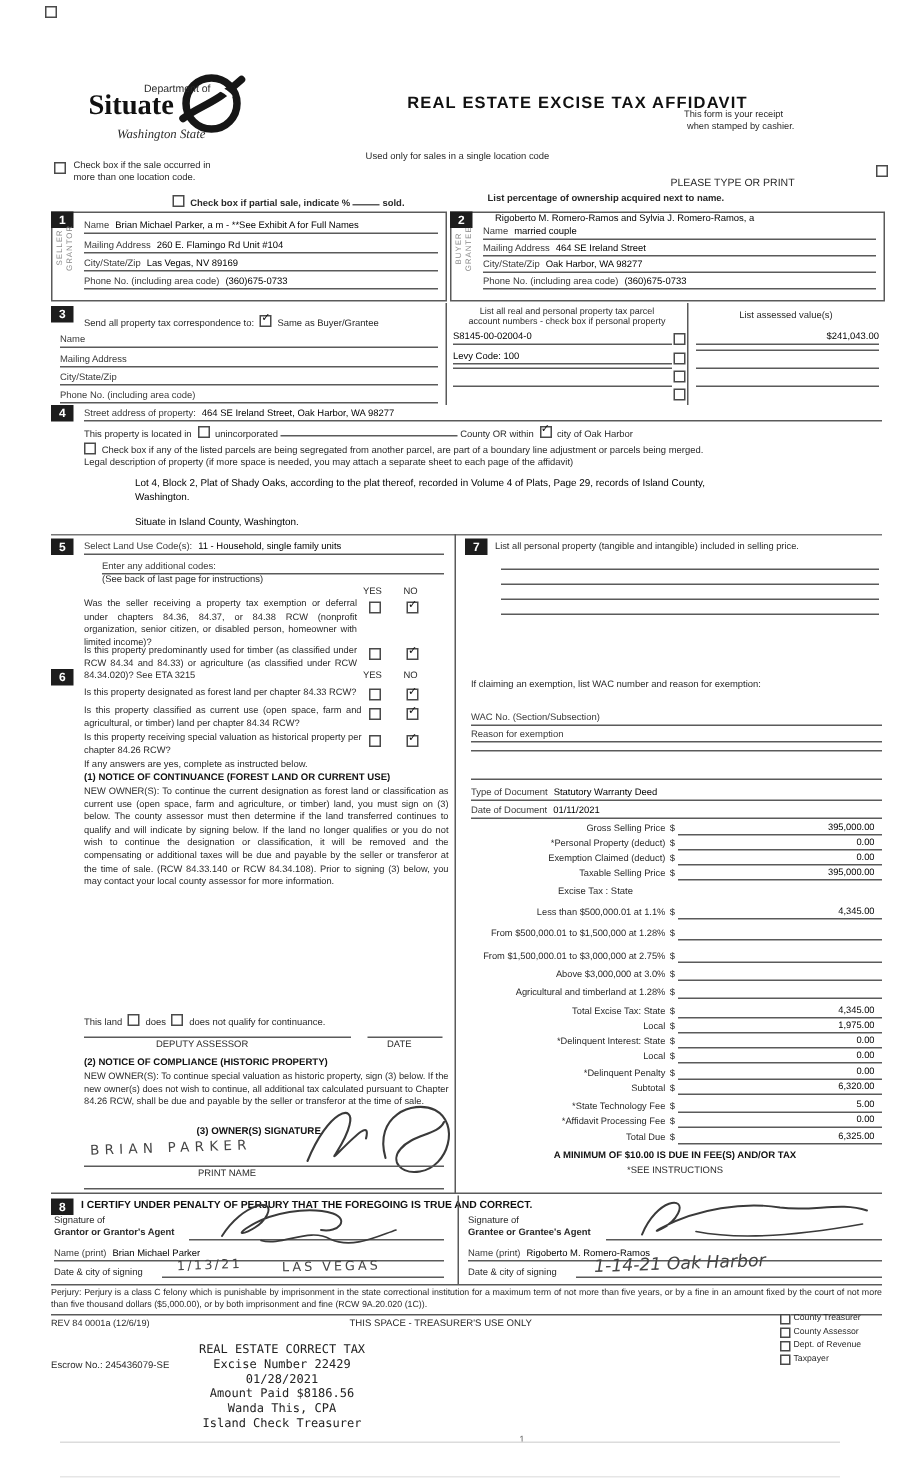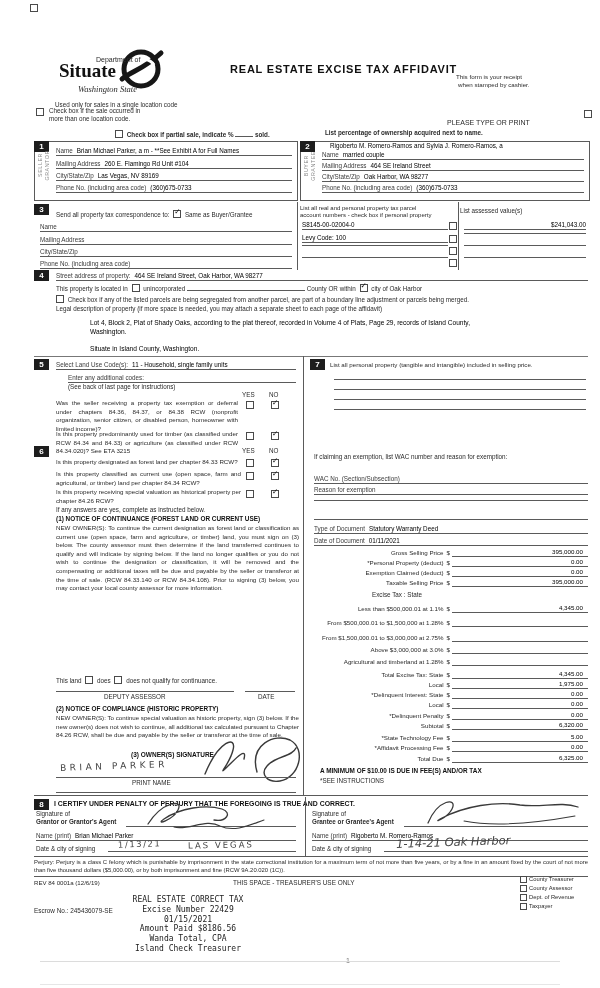--- a/index.html
+++ b/index.html
@@ -1,21 +1,21 @@
 <!DOCTYPE html>
 <html><head>
 <meta charset="utf-8">
 <style>
   html,body{margin:0;padding:0;background:#fff;}
   .page{position:relative;width:600px;height:988px;background:#fff;overflow:hidden;
         font-family:"Liberation Sans", sans-serif;color:#2a2a2a;}
   .t{position:absolute;font-size:6.3px;line-height:8px;white-space:nowrap;color:#2a2a2a;}
   .p{position:absolute;font-size:6.2px;line-height:8.6px;color:#2a2a2a;text-align:justify;white-space:normal;}
   .b{font-weight:bold;}
-  .c{text-align:left;}
+  .c{text-align:center;}
   .badge{position:absolute;width:15px;height:11px;background:#1d1d1d;color:#fff;font-size:8px;
          font-weight:bold;text-align:center;line-height:11.5px;}
   .vlabel{position:absolute;writing-mode:vertical-rl;transform:rotate(180deg);font-size:5.3px;
           letter-spacing:.6px;color:#8a8a8a;}
   .hline{position:absolute;height:0;border-top:0.9px solid #5a5a5a;}
   .vline{position:absolute;width:0;border-left:0.9px solid #5a5a5a;}
   .box{position:absolute;border:0.9px solid #5a5a5a;}
   .frow{position:absolute;display:flex;align-items:baseline;border-bottom:0.8px solid #5a5a5a;
         font-size:6.3px;line-height:9px;}
   .frow .fl{color:#3a3a3a;padding-right:4px;white-space:nowrap;}
@@ -427,22 +427,22 @@
   <span class="acb" style="left:520px;top:894px;width:5px;height:5px;"></span>
   <div class="t" style="left:529px;top:893px;font-size:5.8px;">Dept. of Revenue</div>
   <span class="acb" style="left:520px;top:903px;width:5px;height:5px;"></span>
   <div class="t" style="left:529px;top:902px;font-size:5.8px;">Taxpayer</div>
 
   <div class="t" style="left:34px;top:907px;font-size:6.4px;">Escrow No.:  245436079-SE</div>
 
   <div class="stamp">
     <div>REAL ESTATE CORRECT TAX</div>
     <div>Excise Number 22429</div>
-    <div>01/15/2021</div>
+    <div>01/28/2021</div>
     <div>Amount Paid $8186.56</div>
-    <div>Wanda Total, CPA</div>
+    <div>Wanda This, CPA</div>
     <div>Island Check Treasurer</div>
   </div>
 
   <div class="t" style="left:346px;top:957px;font-size:7px;color:#777;">1</div>
   <div class="hline" style="left:40px;top:961px;width:520px;border-top-color:#dcdcdc;"></div>
   <div class="hline" style="left:40px;top:984px;width:520px;border-top-color:#e6e6e6;"></div>
 </div>
 
 </body></html>

